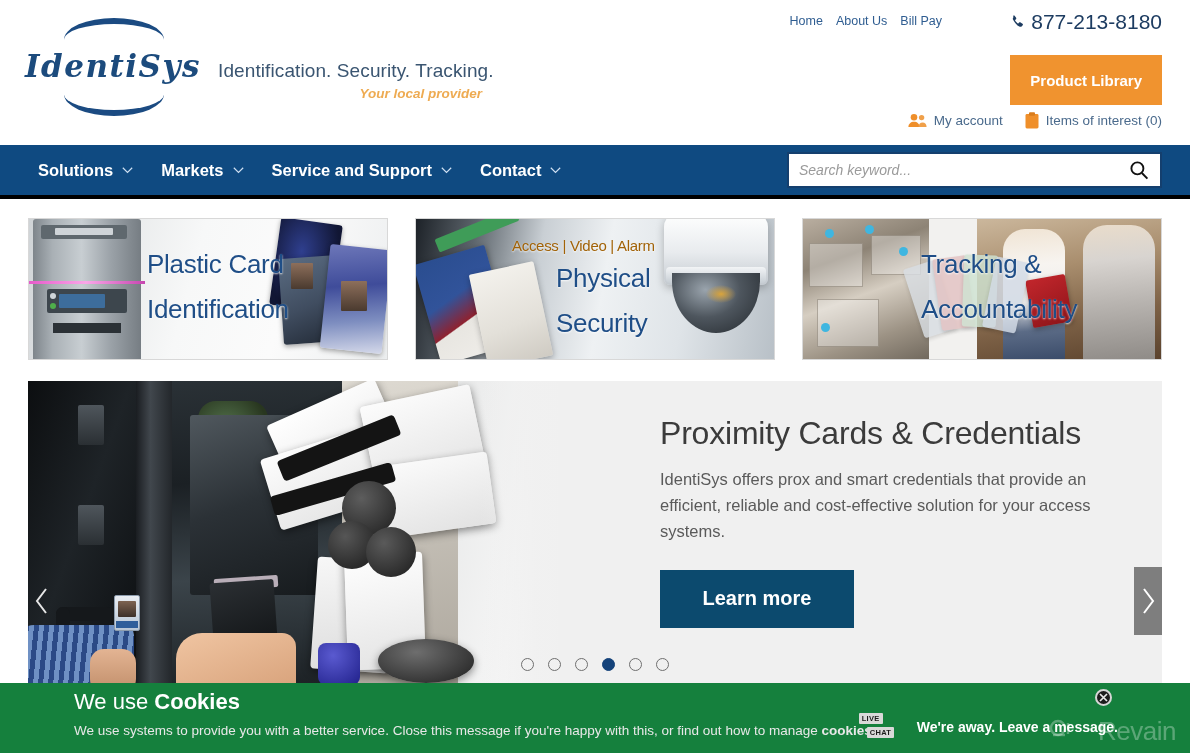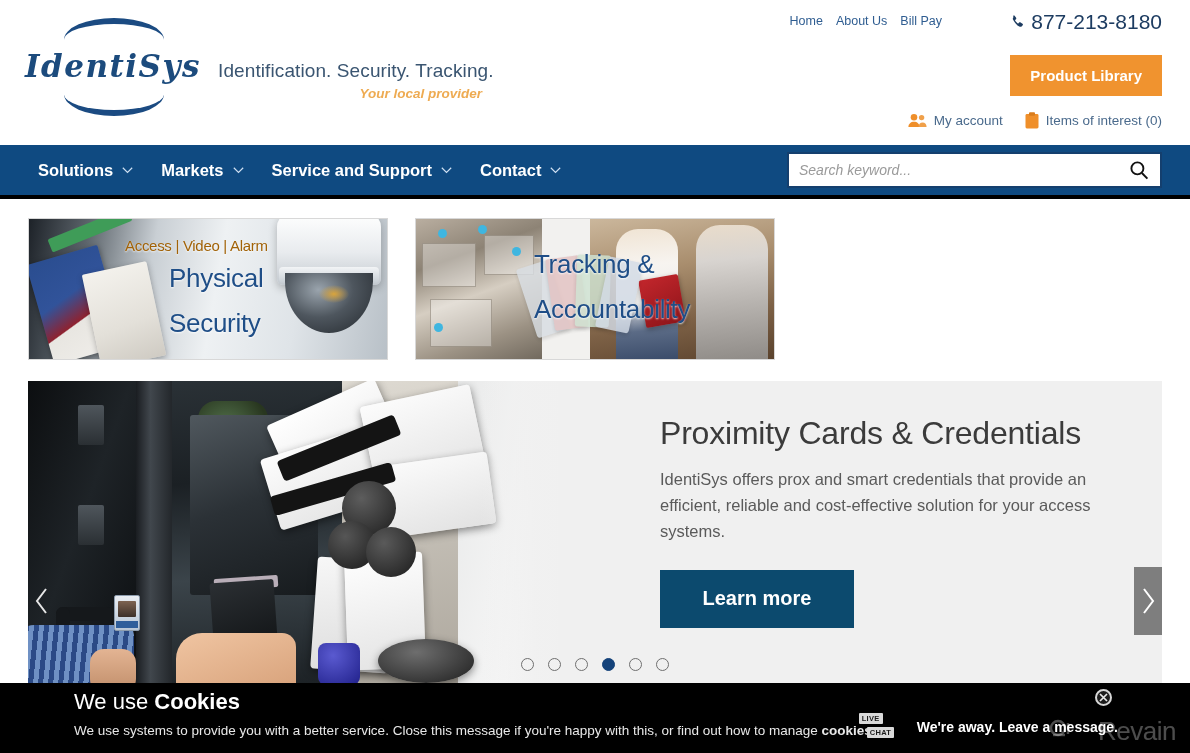--- a/index.html
+++ b/index.html
@@ -105,21 +105,21 @@
     font-weight: 400;
     white-space: nowrap;
     cursor: pointer;
   }
   .phone-icon { display: block; width: 16px; height: 17px; }
 
   
   .btn-product {
     position: absolute;
     right: 28px; top: 55px;
-    height: 41px;
+    height: 50px;
     padding: 8px 20px;
     display: flex; align-items: center; justify-content: center;
     background: #f0932f;
     color: #ffffff;
     font-size: 15px;
     font-weight: bold;
     border: none;
     cursor: pointer;
     white-space: nowrap;
     font-family: "Liberation Sans", sans-serif;
@@ -406,21 +406,21 @@
     background: transparent;
     cursor: pointer;
   }
   .dot.active { background: #14427a; border-color: #14427a; }
 
   
   .cookie {
     position: absolute;
     left: 0; bottom: 0;
     width: 1190px; height: 70px;
-    background: #000000;
+    background: #15803d;
     z-index: 30;
   }
   .cookie-title {
     position: absolute;
     left: 74px; top: 6px;
     color: #ffffff;
     font-size: 22px;
     font-weight: 400;
     white-space: nowrap;
   }
@@ -570,20 +570,39 @@
       <svg width="20" height="20" viewBox="0 0 20 20">
         <circle cx="8.4" cy="8.4" r="6" stroke="#111" stroke-width="1.9" fill="none"></circle>
         <line x1="12.9" y1="13" x2="18.4" y2="18.6" stroke="#111" stroke-width="1.9"></line>
       </svg>
     </button>
   </div>
 </div>
 
 <div class="tiles">
 
+  <div class="tile">
+    <div class="t1-bg"></div>
+    <div class="t1-printer"></div>
+    <div class="t1-printer-top"></div>
+    <div class="t1-printer-logo"></div>
+    <div class="t1-printer-pink"></div>
+    <div class="t1-printer-panel"></div>
+    <div class="t1-printer-screen"></div>
+    <div class="t1-printer-btn1"></div>
+    <div class="t1-printer-btn2"></div>
+    <div class="t1-printer-slot"></div>
+    <div class="t1-card a"></div>
+    <div class="t1-card b"></div>
+    <div class="t1-card c"></div>
+    <div class="t1-face" style="left:262px;top:44px;width:22px;height:26px;"></div>
+    <div class="t1-face" style="left:312px;top:62px;width:26px;height:30px;"></div>
+    <div class="tile-text" style="left:118px; top:30px; font-size:26px;">Plastic Card</div>
+    <div class="tile-text" style="left:118px; top:75px; font-size:26px;">Identification</div>
+  </div>
 
   <div class="tile">
     <div class="t2-bg"></div>
     <div class="t2-green"></div>
     <div class="t2-badge"></div>
     <div class="t2-badge2"></div>
     <div class="t2-cam-housing"></div>
     <div class="t2-cam-ring"></div>
     <div class="t2-cam-dome"></div>
     <div class="t2-cam-glow"></div>

